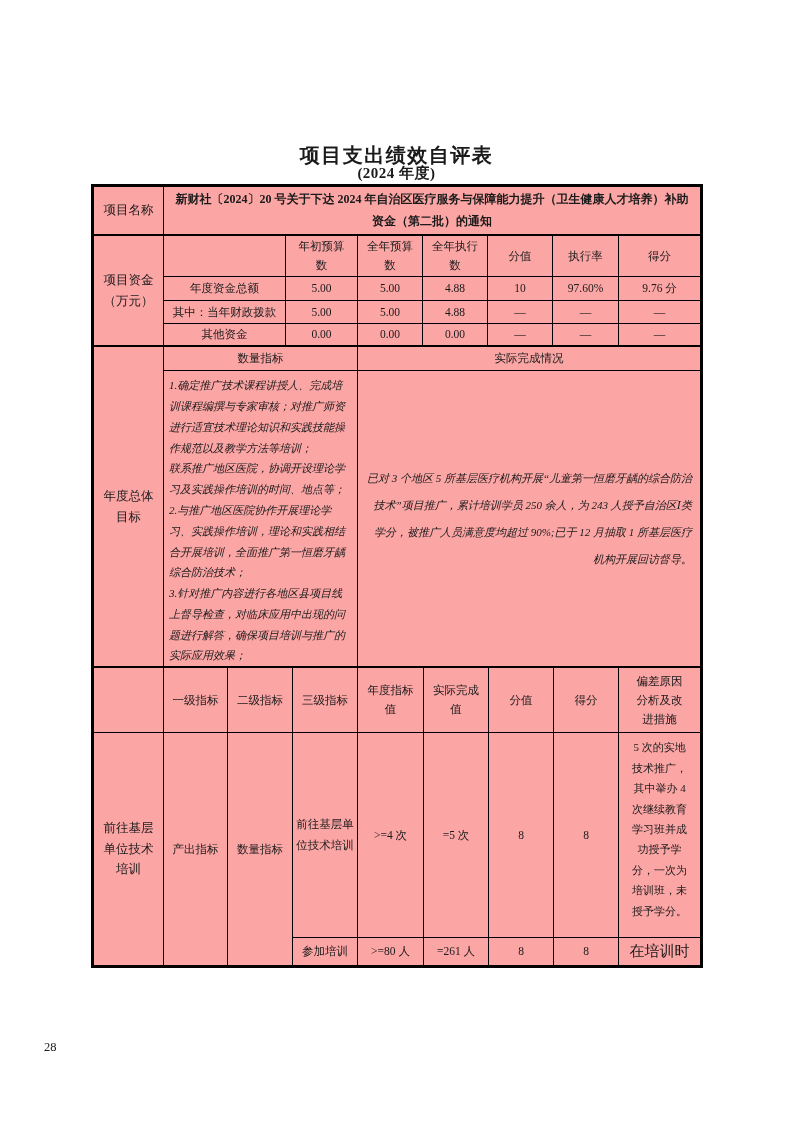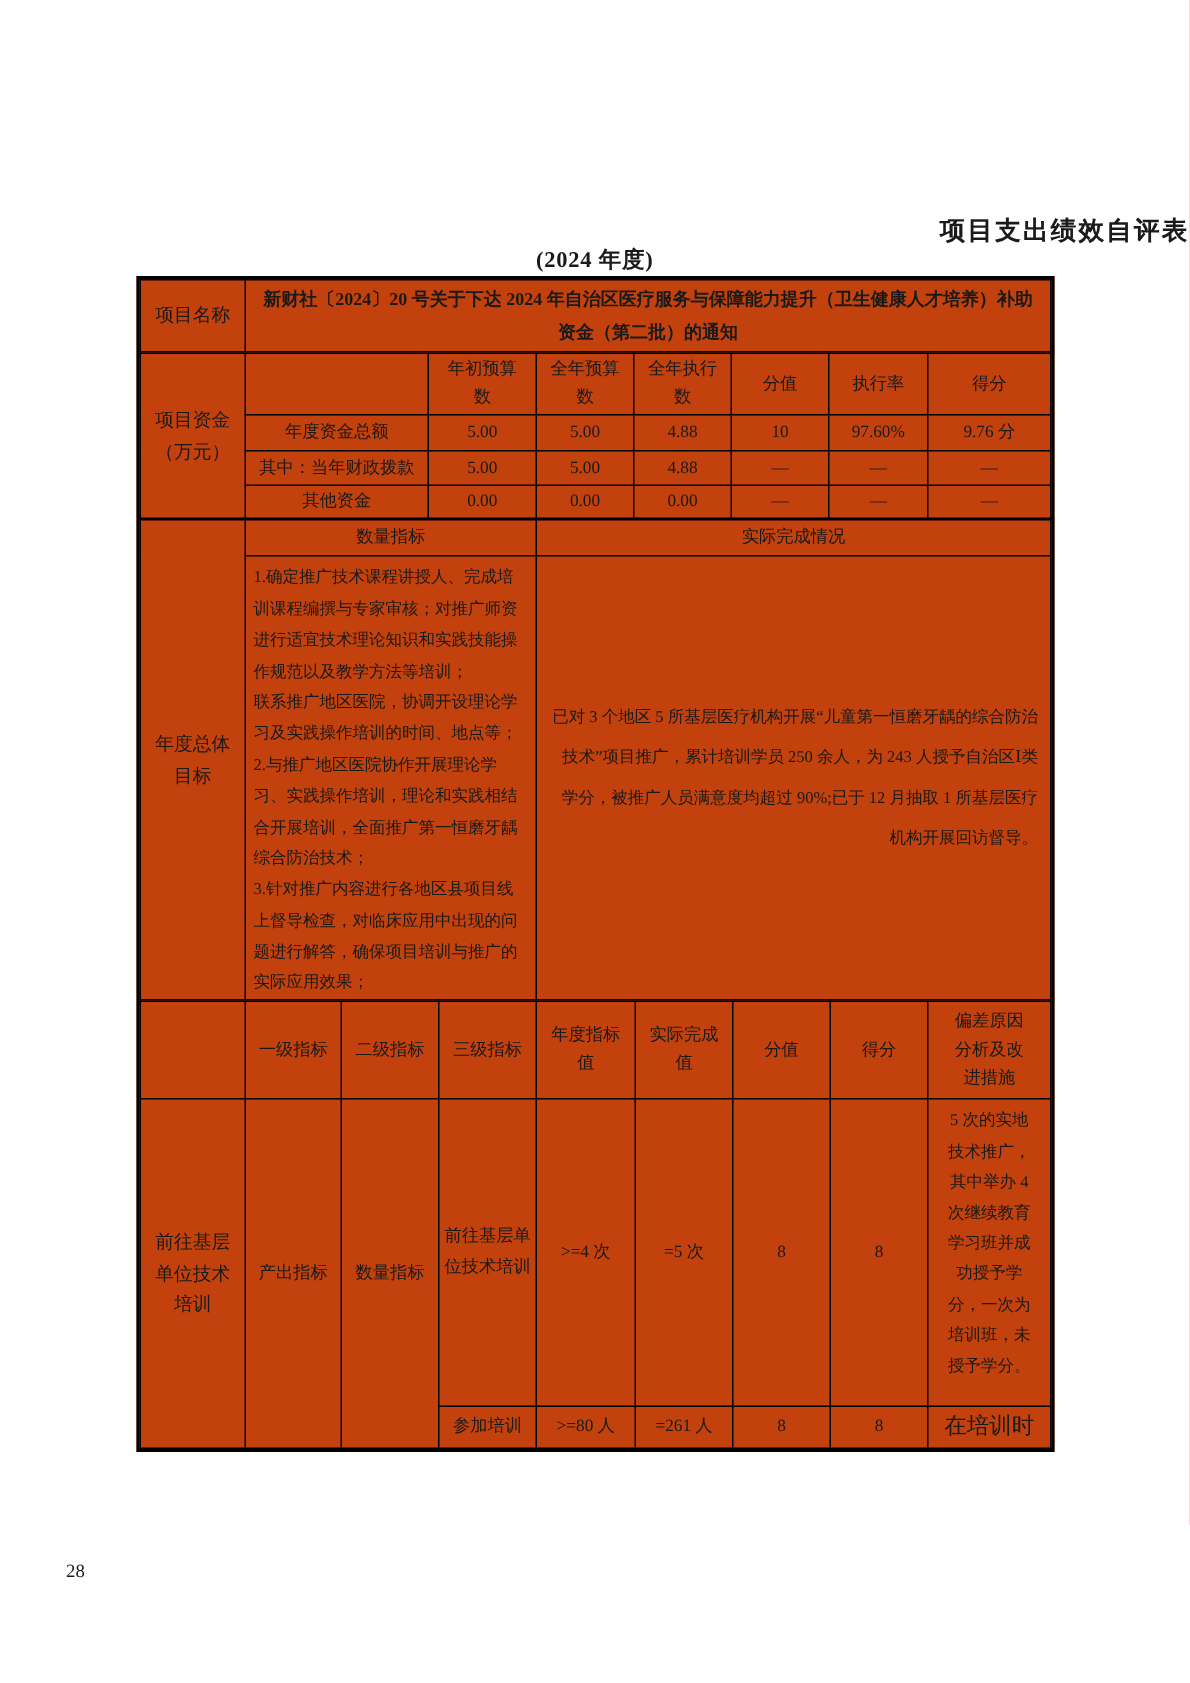--- a/index.html
+++ b/index.html
@@ -2,50 +2,50 @@
 <html><head>
 <meta charset="utf-8">
 <style>
   html,body{margin:0;padding:0;background:#ffffff;}
   .page{
     position:relative;width:793px;height:1122px;background:#ffffff;
     font-family:"Liberation Serif","DejaVu Serif",serif;color:#1a1a1a;
     margin:0 auto;overflow:hidden;
   }
   .doc-title{
-    position:absolute;top:142px;left:0;width:100%;text-align:right;
-    font-size:17px;font-weight:bold;letter-spacing:1.5px;
+    position:absolute;top:142px;left:0;width:100%;text-align:center;
+    font-size:20px;font-weight:bold;letter-spacing:1.5px;
   }
   .doc-subtitle{
     position:absolute;top:164px;left:0;width:100%;text-align:center;
     font-size:15px;font-weight:bold;letter-spacing:.5px;
   }
   .table-wrap{
-    position:absolute;left:91px;top:184px;border:2px solid #000;background:#c2410c;
+    position:absolute;left:91px;top:184px;border:2px solid #000;background:#fca5a5;
   }
   table{border-collapse:collapse;table-layout:fixed;width:607px;}
   td,th{
     border:1px solid #000;padding:1px 3px;text-align:center;vertical-align:middle;
     font-size:11.5px;font-weight:normal;line-height:1.65;overflow:hidden;
     word-break:break-all;
   }
   th{padding:1px 8px;}
   .lbl{font-size:12.5px;padding:1px 6px;}
   .pad-wide{padding:1px 13px;}
   .name-cell{font-size:12px;line-height:1.8;padding:2px 8px;font-weight:bold;}
   .goal-expected{
     font-size:11px;text-align:left;vertical-align:top;white-space:pre-line;
     line-height:20.8px;padding:4px 4px 0 5px;
   }
   .goal-actual{font-size:11px;text-align:right;line-height:27px;padding:2px 8px;}
   .deviation-cell{font-size:11px;line-height:20.4px;padding:4px 9px;vertical-align:top;}
   .r-a{height:43px;}
   .r-b{height:24px;}
   .r-c1{height:39px;} .r-c2{height:24px;} .r-c3{height:23px;} .r-c4{height:22px;margin-top:12px;}
-  .r-d1{height:24px;} .r-d2{height:292px;}
+  .r-d1{height:24px;} .r-d2{height:292px;font-style:italic;}
   .r-e1{height:65px;} .r-e2{height:205px;} .r-e3{height:26px;}
   .page-number{
     position:absolute;top:1040px;left:0;width:100%;text-align:left;font-size:12.5px;padding-left:44px;
   }
 </style>
 </head>
 <body>
 
 <div class="page">
 

